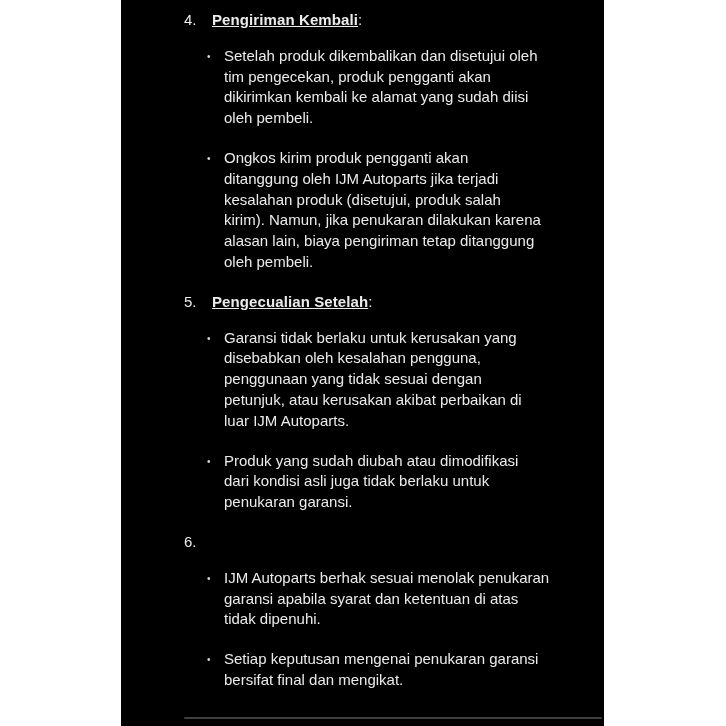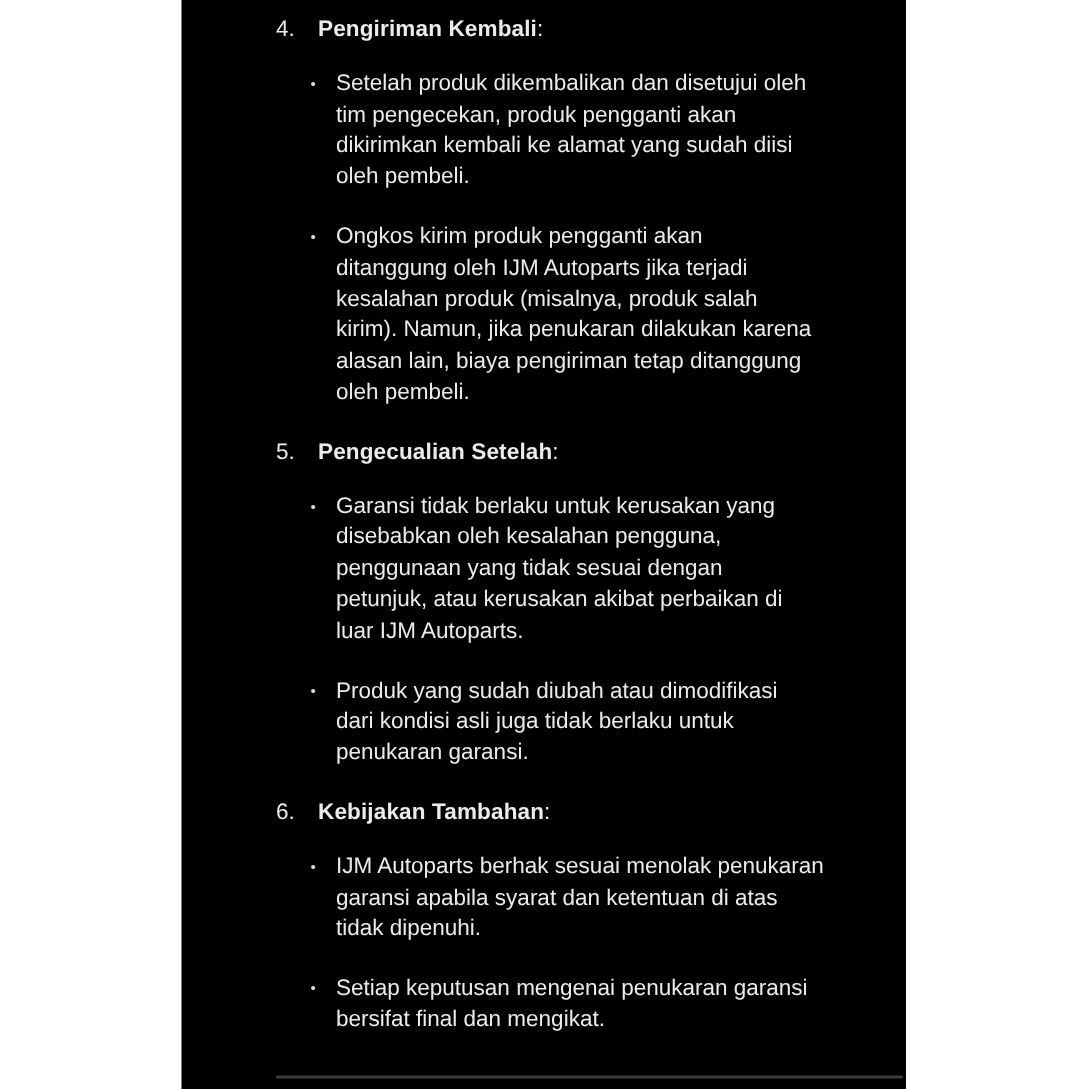--- a/index.html
+++ b/index.html
@@ -32,21 +32,21 @@
   .heading {
     display: flex;
     margin: 2px 0 15px 63px;
     font-weight: 400;
   }
   .heading.first { margin-top: 0; }
   .heading .num {
     flex: 0 0 28px;
     width: 28px;
   }
-  .heading .ht b { font-weight: 700; letter-spacing: 0.1px; }
+  .heading .ht b { font-weight: 700; letter-spacing: 0.1px; text-decoration: underline; }
   .heading .ht .colon { font-weight: 400; }
   .bullet {
     display: flex;
     margin: 0 6px 19px 86px;
   }
   .bullet .dot {
     flex: 0 0 17px;
     width: 17px;
     font-size: 10px;
     line-height: 20.8px;
@@ -80,21 +80,21 @@
       <span class="dot">•</span>
       <p class="btext">Setelah produk dikembalikan dan disetujui oleh
 tim pengecekan, produk pengganti akan
 dikirimkan kembali ke alamat yang sudah diisi
 oleh pembeli.</p>
     </div>
     <div class="bullet">
       <span class="dot">•</span>
       <p class="btext">Ongkos kirim produk pengganti akan
 ditanggung oleh IJM Autoparts jika terjadi
-kesalahan produk (misalnya, produk salah
+kesalahan produk (disetujui, produk salah
 kirim). Namun, jika penukaran dilakukan karena
 alasan lain, biaya pengiriman tetap ditanggung
 oleh pembeli.</p>
     </div>
 
     <div class="heading">
       <span class="num">5.</span>
       <span class="ht"><b>Pengecualian Setelah</b><span class="colon">:</span></span>
     </div>
     <div class="bullet">
@@ -107,21 +107,20 @@
     </div>
     <div class="bullet">
       <span class="dot">•</span>
       <p class="btext">Produk yang sudah diubah atau dimodifikasi
 dari kondisi asli juga tidak berlaku untuk
 penukaran garansi.</p>
     </div>
 
     <div class="heading">
       <span class="num">6.</span>
-      <span class="ht"><b>Kebijakan Tambahan</b><span class="colon">:</span></span>
     </div>
     <div class="bullet">
       <span class="dot">•</span>
       <p class="btext">IJM Autoparts berhak sesuai menolak penukaran
 garansi apabila syarat dan ketentuan di atas
 tidak dipenuhi.</p>
     </div>
     <div class="bullet">
       <span class="dot">•</span>
       <p class="btext">Setiap keputusan mengenai penukaran garansi

